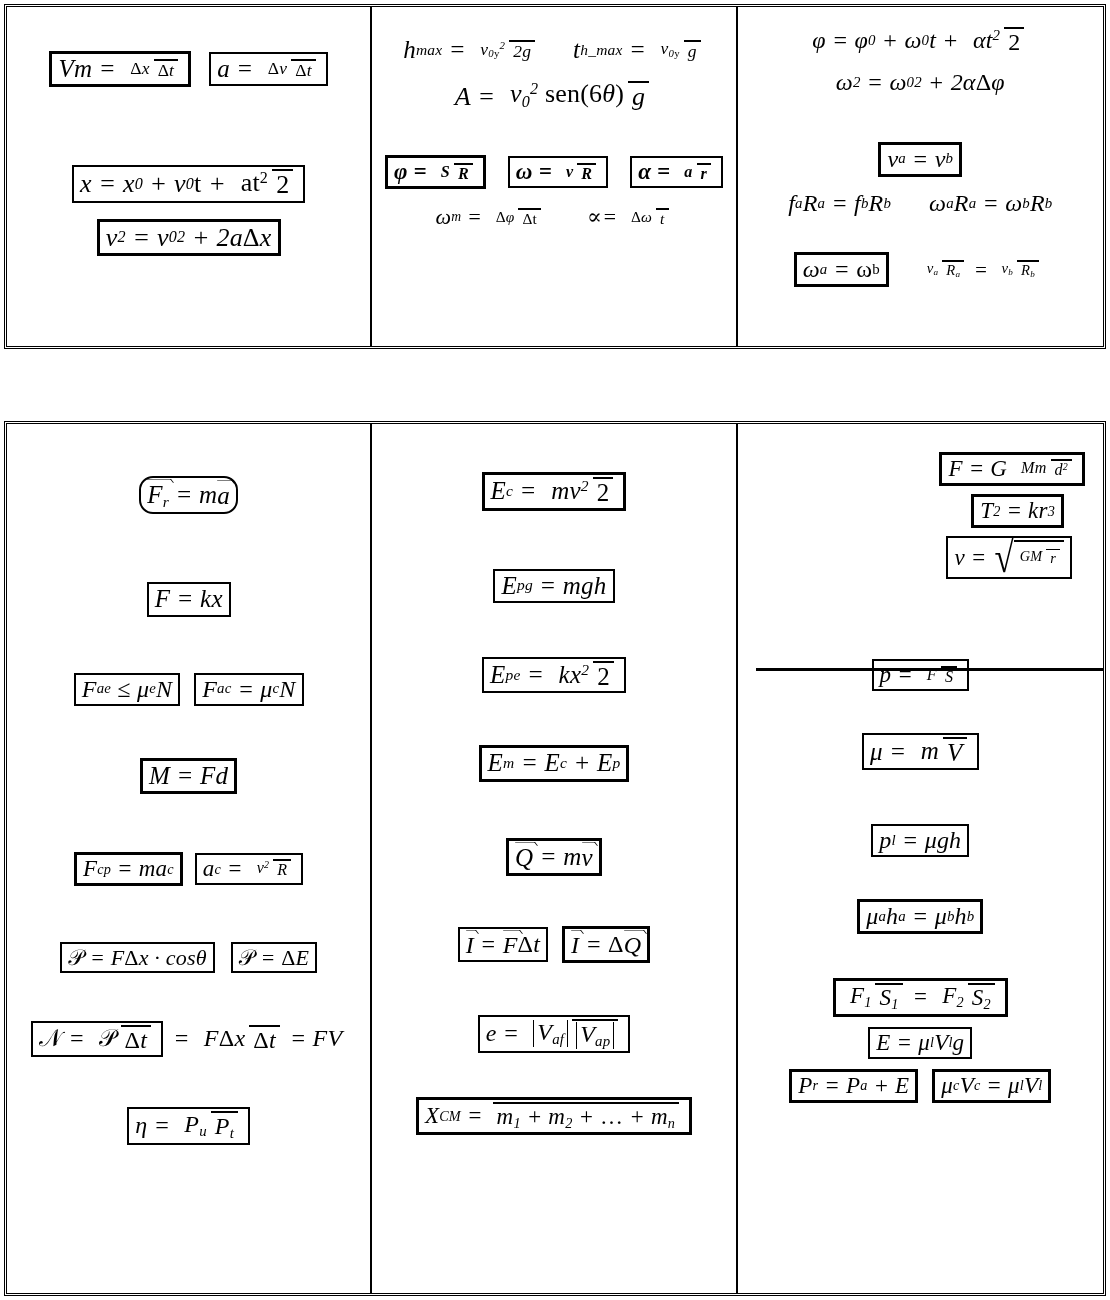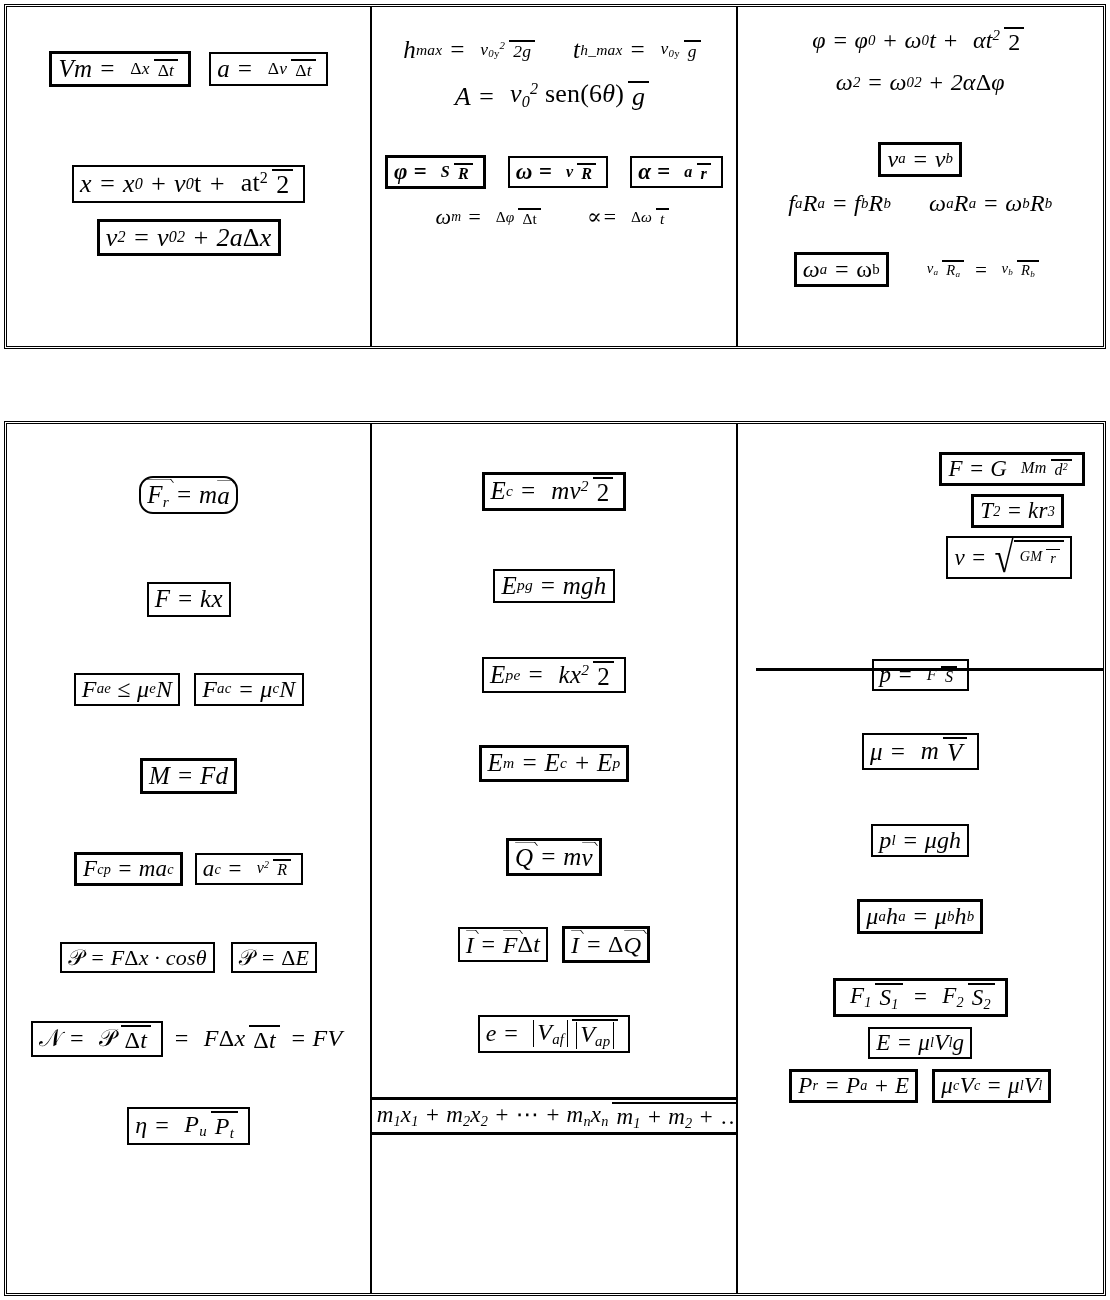--- a/index.html
+++ b/index.html
@@ -431,21 +431,20 @@
             <i>e</i>&nbsp;=&nbsp;<span class="frac">
                 <span class="num"><span class="absbar"><i>V</i><sub>af</sub></span></span>
                 <span class="den"><span class="absbar"><i>V</i><sub>ap</sub></span></span>
               </span>
           </span>
         </div>
 
         <div class="frow" style="margin-top:44px;">
           <span class="fml boxed thick" style="font-size:23px;">
             <i>X</i><sub>CM</sub>&nbsp;=&nbsp;<span class="frac">
-                <span class="num"><i>m</i><sub>1</sub><i>x</i><sub>1</sub>&nbsp;+&nbsp;<i>m</i><sub>2</sub><i>x</i><sub>2</sub>&nbsp;+&nbsp;<span class="up">⋯</span>&nbsp;+&nbsp;<i>m</i><sub>n</sub><i>x</i><sub>n</sub></span>
                 <span class="den"><i>m</i><sub>1</sub>&nbsp;+&nbsp;<i>m</i><sub>2</sub>&nbsp;+&nbsp;<span class="up">…</span>&nbsp;+&nbsp;<i>m</i><sub>n</sub></span>
               </span>
           </span>
         </div>
 
       </div>
     </div>
 
     <div class="fcell">
       <div class="cellinner" style="padding-top:28px;">

